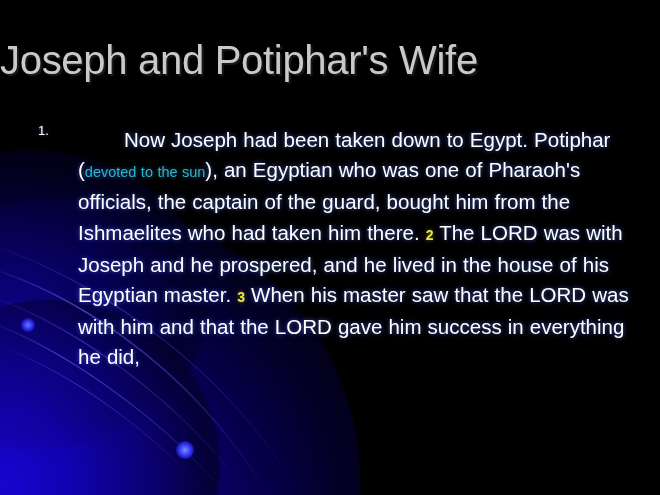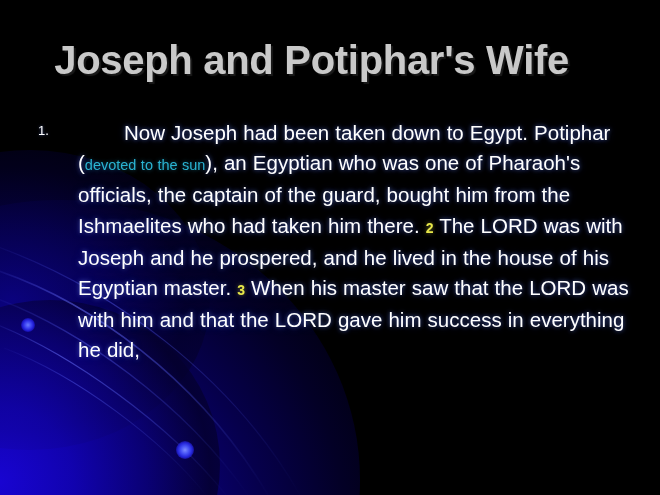--- a/index.html
+++ b/index.html
@@ -86,23 +86,23 @@
     background:radial-gradient(circle,
         #7d8cff 0%, #4550f5 32%, #2424d8 56%,
         rgba(25,18,180,.40) 78%, rgba(0,0,0,0) 100%);
   }
 
   
   #title {
     position:absolute;
     left:0; top:38px;
     width:569px;
-    text-align:right;
+    text-align:left;
     font-size:40px;
-    font-weight:bold;
+    font-weight:normal;
     letter-spacing:-0.3px;
     color:#c9c9c9;
     text-shadow:2px 2px 1px #1a1a1a, 3px 3px 3px rgba(0,0,0,.9);
     white-space:nowrap;
   }
 
   
   #body-block {
     position:absolute;
     left:38px; top:118px;
@@ -122,20 +122,21 @@
   #paragraph {
     margin-left:40px;
     width:560px;
     font-size:20.5px;
     line-height:30.2px;
     color:#ffffff;
     text-indent:46px;
     text-shadow:0 0 4px rgba(110,140,255,.55),
                 0 0 8px rgba(60,80,200,.35);
     word-spacing:0.4px;
+    margin-top:7px;
   }
 
   .gloss {
     color:#2ab4d2;
     font-size:14.5px;
     text-shadow:0 0 4px rgba(40,170,210,.55);
   }
 
   .verse {
     color:#e8e84a;

